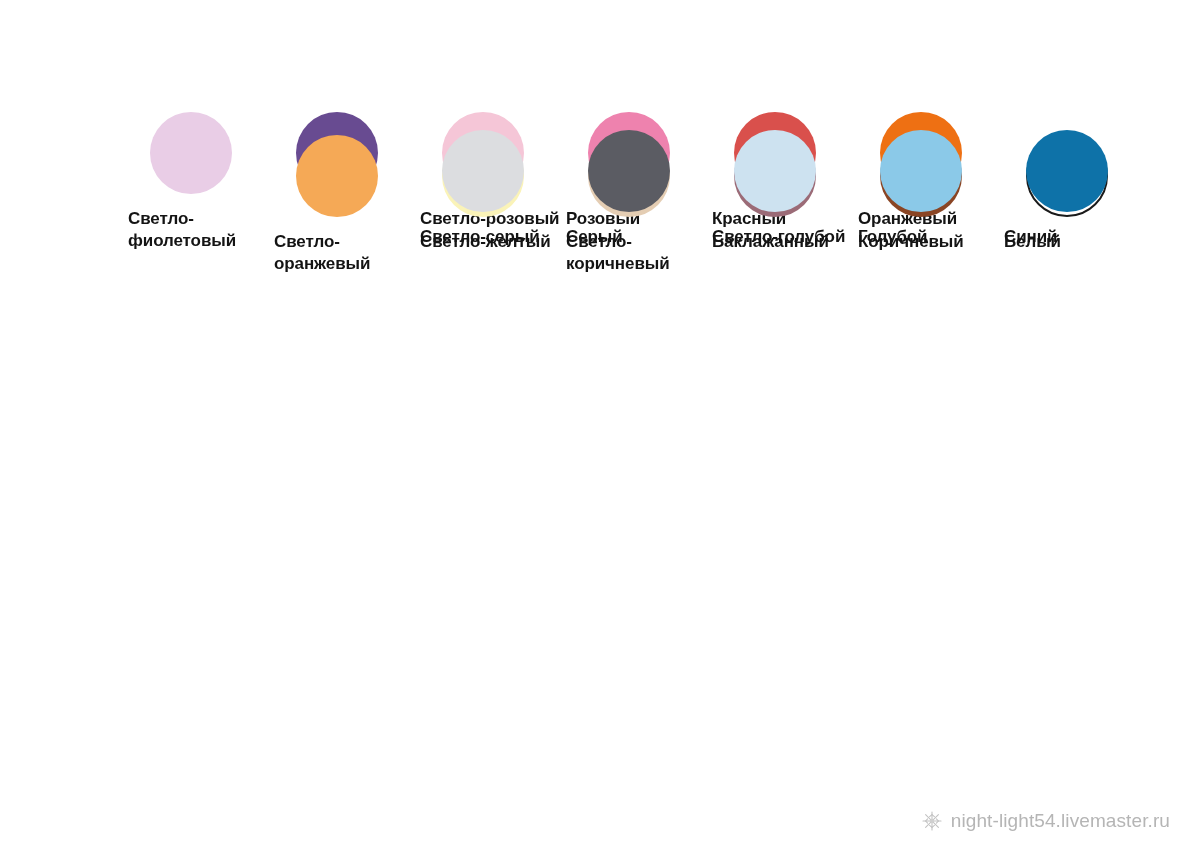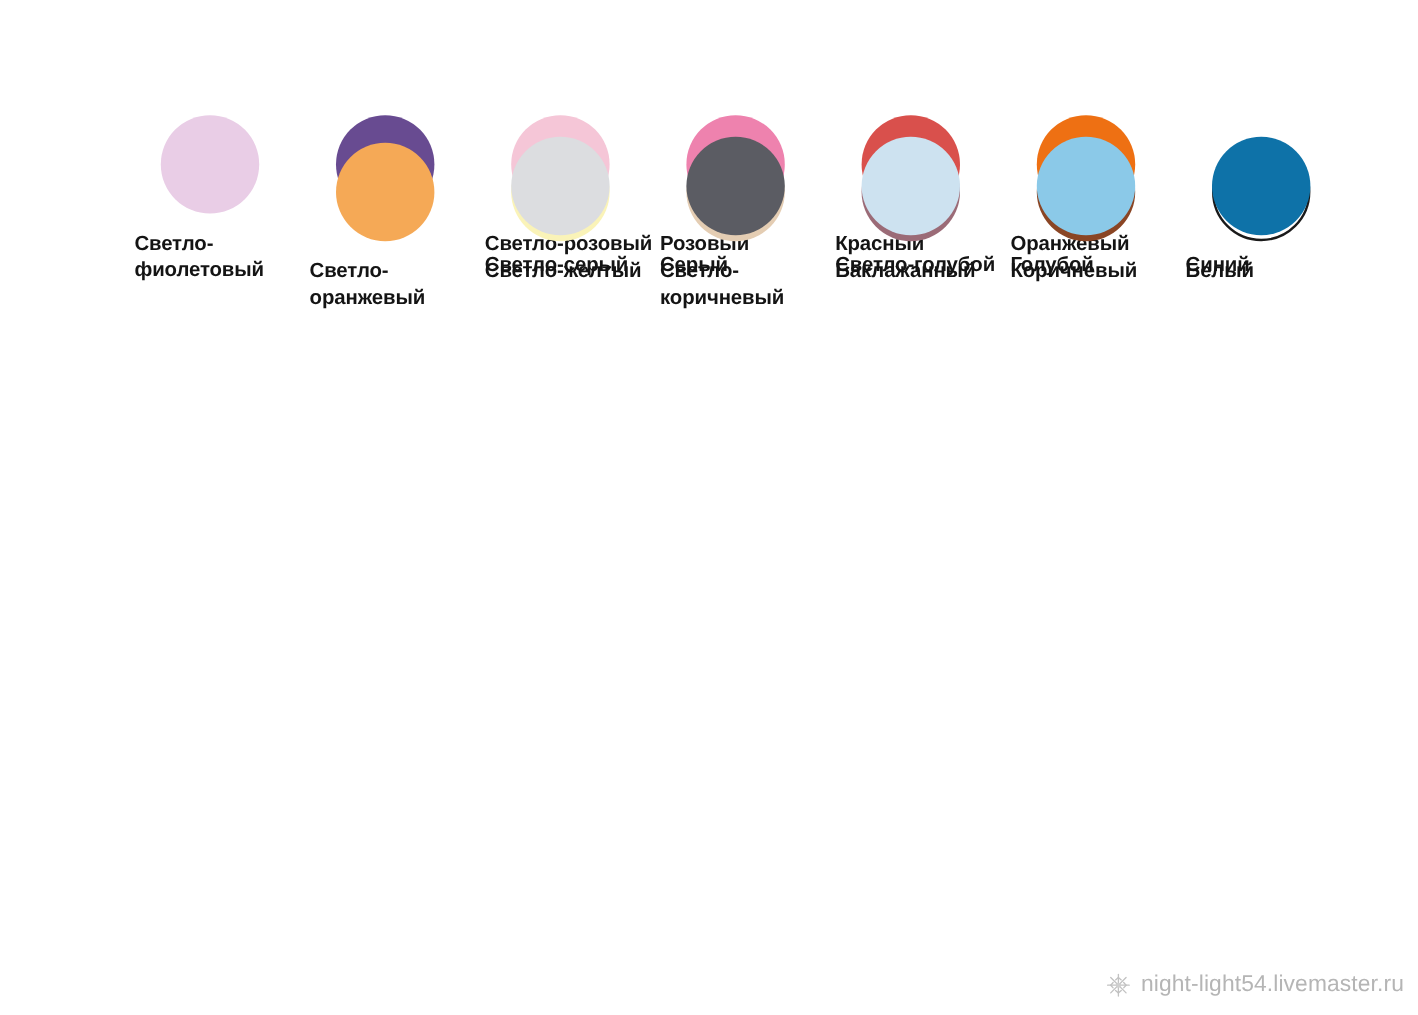--- a/index.html
+++ b/index.html
@@ -33,21 +33,21 @@
     grid-template-columns: repeat(7, 146px);
     grid-auto-rows: minmax(0, auto);
     row-gap: 0px;
     column-gap: 0px;
   }
 
   .swatch-cell {
     width: 146px;
     box-sizing: border-box;
     padding: 0;
-    margin: 0;
+    margin: 16px;
   }
 
   .swatch-circle {
     width: 82px;
     height: 82px;
     border-radius: 50%;
     margin: 0 0 0 22px;
     display: block;
     box-sizing: border-box;
   }

